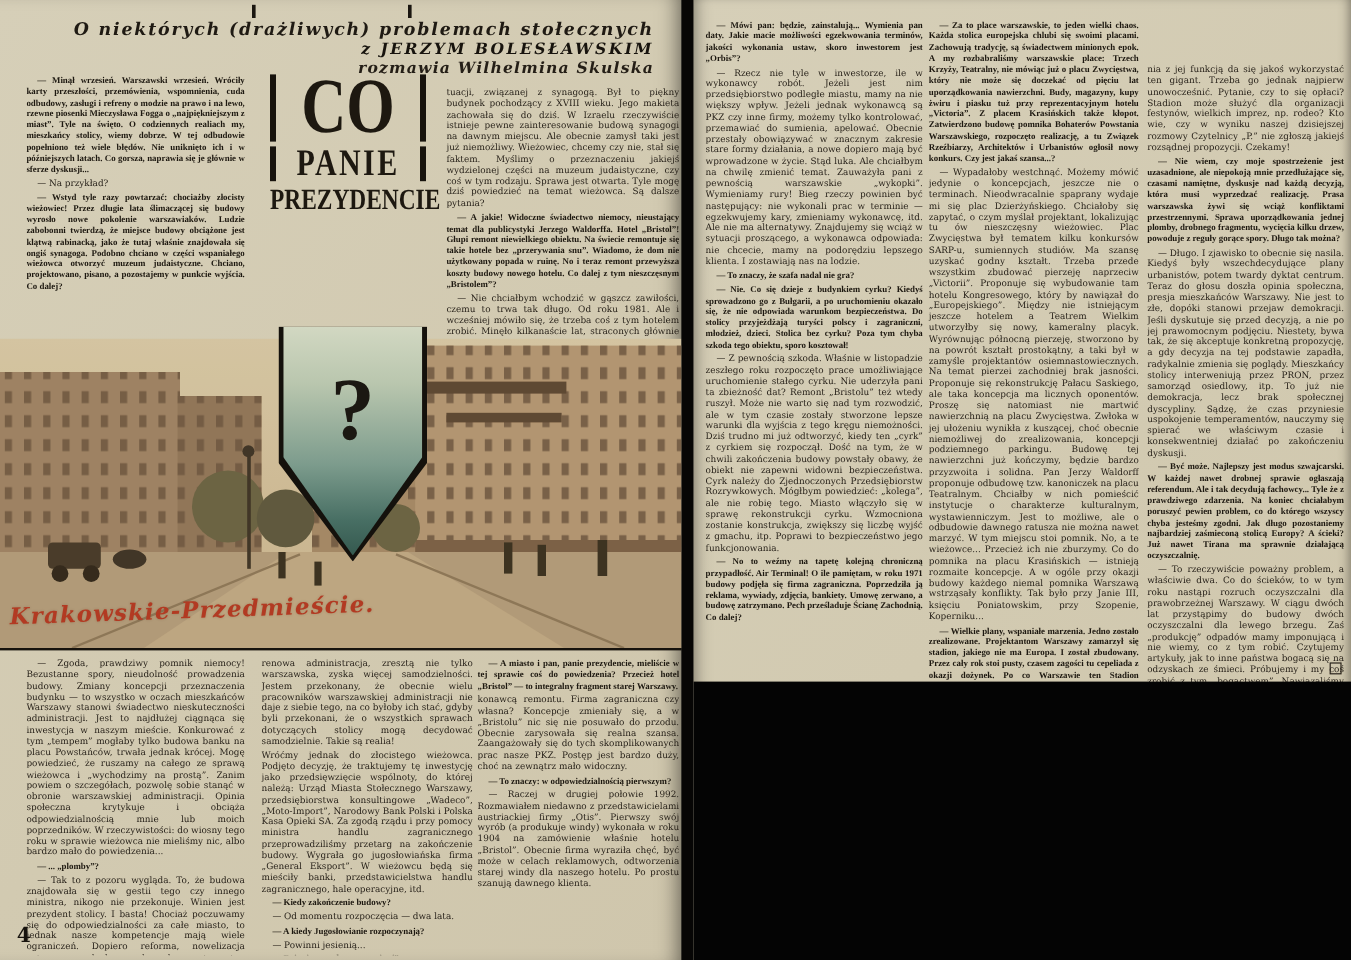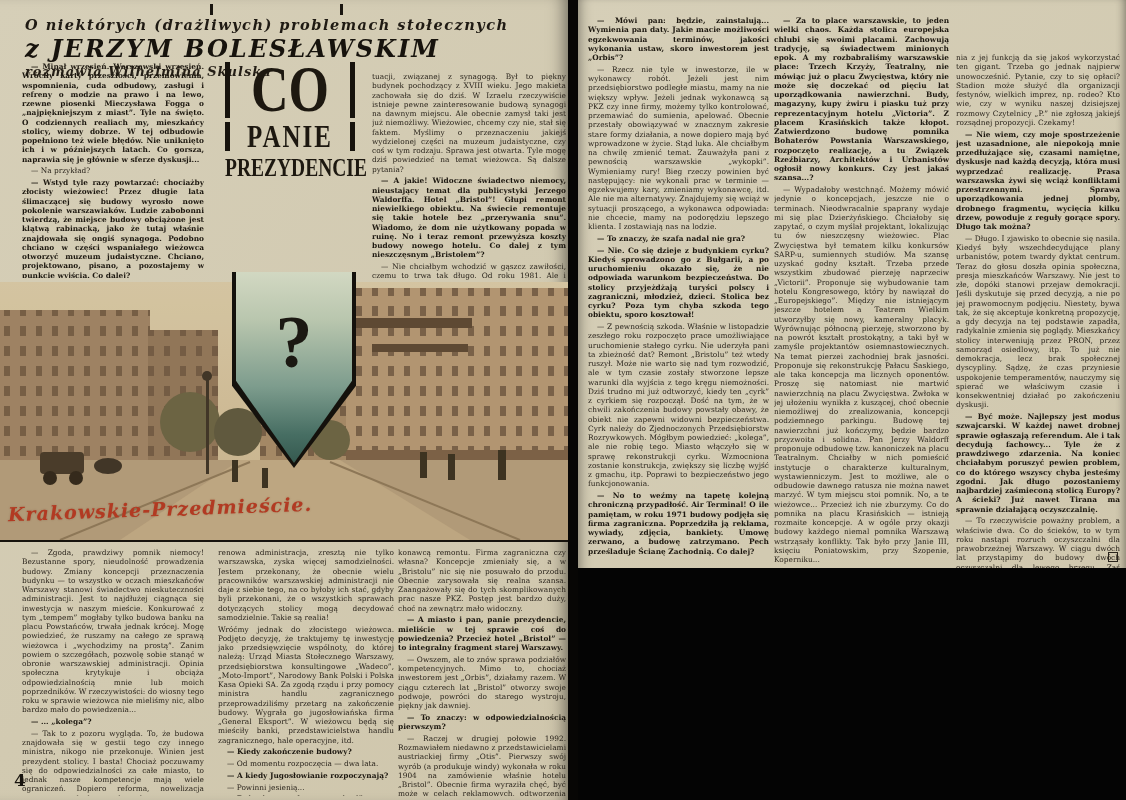--- a/index.html
+++ b/index.html
@@ -3,32 +3,32 @@
 <meta charset="utf-8">
 <style>
   html,body{margin:0;padding:0;background:#0c0b09;}
   #canvas{position:relative;width:1126px;height:800px;background:#0c0b09;overflow:hidden;
           font-family:"DejaVu Serif", serif;color:#28221a;}
   .page{position:absolute;top:0;background:linear-gradient(135deg,#d6cfb8 0%,#d2cab1 55%,#cfc6ac 100%);}
   #left-page{left:0;width:568px;height:800px;box-shadow:inset -14px 0 18px -12px rgba(0,0,0,.55);}
   #right-page{left:578px;width:548px;height:800px;box-shadow:inset 10px 0 14px -10px rgba(0,0,0,.5), inset -8px 0 10px -7px rgba(0,0,0,.45);}
 
   
-  #header{position:absolute;left:25px;top:4px;width:520px;text-align:left;}
+  #header{position:absolute;left:25px;top:4px;width:520px;text-align:right;}
   .tick{position:absolute;top:0;width:3px;height:11px;background:#1a1610;}
   #tick-a{left:185px;} #tick-b{left:315px;}
   #kicker{margin-top:12px;font-style:italic;font-weight:700;font-size:14.5px;letter-spacing:1.5px;color:#1f1a13;}
-  #interviewee{font-style:italic;font-weight:700;font-size:24px;letter-spacing:2px;color:#17130d;margin-top:1px;}
+  #interviewee{font-style:italic;font-weight:700;font-size:13px;letter-spacing:2px;color:#17130d;margin-top:1px;}
   #byline{font-style:italic;font-weight:700;font-size:13px;letter-spacing:1px;color:#241e16;margin-top:1px;}
 
   
   .col{position:absolute;overflow:hidden;font-size:7.4px;line-height:9.25px;}
   .para{margin:0 0 2.5px;text-align:justify;}
   .para.ind{text-indent:9px;}
-  .para.q{font-weight:700;color:#1d1810;}
+  .para.q{font-weight:700;color:#1d1810;font-family:Liberation Serif, serif;}
 
   #lp-col1{left:22px;top:62px;width:182px;height:216px;}
   #lp-col2{left:372px;top:60px;width:194px;height:218px;margin-top:12px;}
   #lp-b1{left:22px;top:548px;width:182px;height:248px;}
   #lp-b2{left:218px;top:548px;width:176px;height:248px;}
   #lp-b3{left:398px;top:548px;width:168px;height:248px;}
 
   #rp-col1{left:10px;top:16px;width:181px;height:552px;}
   #rp-col2{left:196px;top:16px;width:175px;height:552px;}
   #rp-col3{left:378px;top:16px;width:164px;height:552px;margin-top:37px;}
@@ -166,36 +166,35 @@
       <div id="photo-caption">Krakowskie-Przedmieście.</div>
     </div>
 
     <div id="banner">
       <div id="banner-inner"></div>
       <div id="qmark">?</div>
     </div>
 
     <div class="col" id="lp-b1">
         <p class="para ind">— Zgoda, prawdziwy pomnik niemocy! Bezustanne spory, nieudolność prowadzenia budowy. Zmiany koncepcji przeznaczenia budynku — to wszystko w oczach mieszkańców Warszawy stanowi świadectwo nieskuteczności administracji. Jest to najdłużej ciągnąca się inwestycja w naszym mieście. Konkurować z tym „tempem” mogłaby tylko budowa banku na placu Powstańców, trwała jednak krócej. Mogę powiedzieć, że ruszamy na całego ze sprawą wieżowca i „wychodzimy na prostą”. Zanim powiem o szczegółach, pozwolę sobie stanąć w obronie warszawskiej administracji. Opinia społeczna krytykuje i obciąża odpowiedzialnością mnie lub moich poprzedników. W rzeczywistości: do wiosny tego roku w sprawie wieżowca nie mieliśmy nic, albo bardzo mało do powiedzenia...</p>
-        <p class="para q ind">— ... „kolega”?</p>
+        <p class="para q ind">— ... „plomby”?</p>
         <p class="para ind">— Tak to z pozoru wygląda. To, że budowa znajdowała się w gestii tego czy innego ministra, nikogo nie przekonuje. Winien jest prezydent stolicy. I basta! Chociaż poczuwamy się do odpowiedzialności za całe miasto, to jednak nasze kompetencje mają wiele ograniczeń. Dopiero reforma, nowelizacja ustawy o radach narodowych ma ten stan zmienić. Te-</p>
       </div>
     <div class="col" id="lp-b2">
         <p class="para">renowa administracja, zresztą nie tylko warszawska, zyska więcej samodzielności. Jestem przekonany, że obecnie wielu pracowników warszawskiej administracji nie daje z siebie tego, na co byłoby ich stać, gdyby byli przekonani, że o wszystkich sprawach dotyczących stolicy mogą decydować samodzielnie. Takie są realia!</p>
         <p class="para">Wróćmy jednak do złocistego wieżowca. Podjęto decyzję, że traktujemy tę inwestycję jako przedsięwzięcie wspólnoty, do której należą: Urząd Miasta Stołecznego Warszawy, przedsiębiorstwa konsultingowe „Wadeco”, „Moto-Import”, Narodowy Bank Polski i Polska Kasa Opieki SA. Za zgodą rządu i przy pomocy ministra handlu zagranicznego przeprowadziliśmy przetarg na zakończenie budowy. Wygrała go jugosłowiańska firma „General Eksport”. W wieżowcu będą się mieściły banki, przedstawicielstwa handlu zagranicznego, hale operacyjne, itd.</p>
         <p class="para q ind">— Kiedy zakończenie budowy?</p>
         <p class="para ind">— Od momentu rozpoczęcia — dwa lata.</p>
         <p class="para q ind">— A kiedy Jugosłowianie rozpoczynają?</p>
         <p class="para ind">— Powinni jesienią...</p>
         <p class="para q ind">— Boję się tego słowa: „powinni”...</p>
       </div>
     <div class="col" id="lp-b3">
+        <p class="para q ind">— A miasto i pan, panie prezydencie, mieliście w tej sprawie coś do powiedzenia? Przecież hotel „Bristol” — to integralny fragment starej Warszawy.</p>
         <p class="para">konawcą remontu. Firma zagraniczna czy własna? Koncepcje zmieniały się, a w „Bristolu” nic się nie posuwało do przodu. Obecnie zarysowała się realna szansa. Zaangażowały się do tych skomplikowanych prac nasze PKZ. Postęp jest bardzo duży, choć na zewnątrz mało widoczny.</p>
-        <p class="para q ind">— A miasto i pan, panie prezydencie, mieliście w tej sprawie coś do powiedzenia? Przecież hotel „Bristol” — to integralny fragment starej Warszawy.</p>
-        <p class="para ind">— Owszem, ale to znów sprawa podziałów kompetencyjnych. Mimo to, chociaż inwestorem jest „Orbis”, działamy razem. W ciągu czterech lat „Bristol” otworzy swoje podwoje, powróci do starego wystroju, piękny jak dawniej.</p>
         <p class="para q ind">— To znaczy: w odpowiedzialnością pierwszym?</p>
         <p class="para ind">— Raczej w drugiej połowie 1992. Rozmawiałem niedawno z przedstawicielami austriackiej firmy „Otis”. Pierwszy swój wyrób (a produkuje windy) wykonała w roku 1904 na zamówienie właśnie hotelu „Bristol”. Obecnie firma wyraziła chęć, być może w celach reklamowych, odtworzenia starej windy dla naszego hotelu. Po prostu szanują dawnego klienta.</p>
       </div>
 
     <div id="page-number">4</div>
   </div>
 
   <div id="gutter"></div>
 
   <div class="page" id="right-page">

